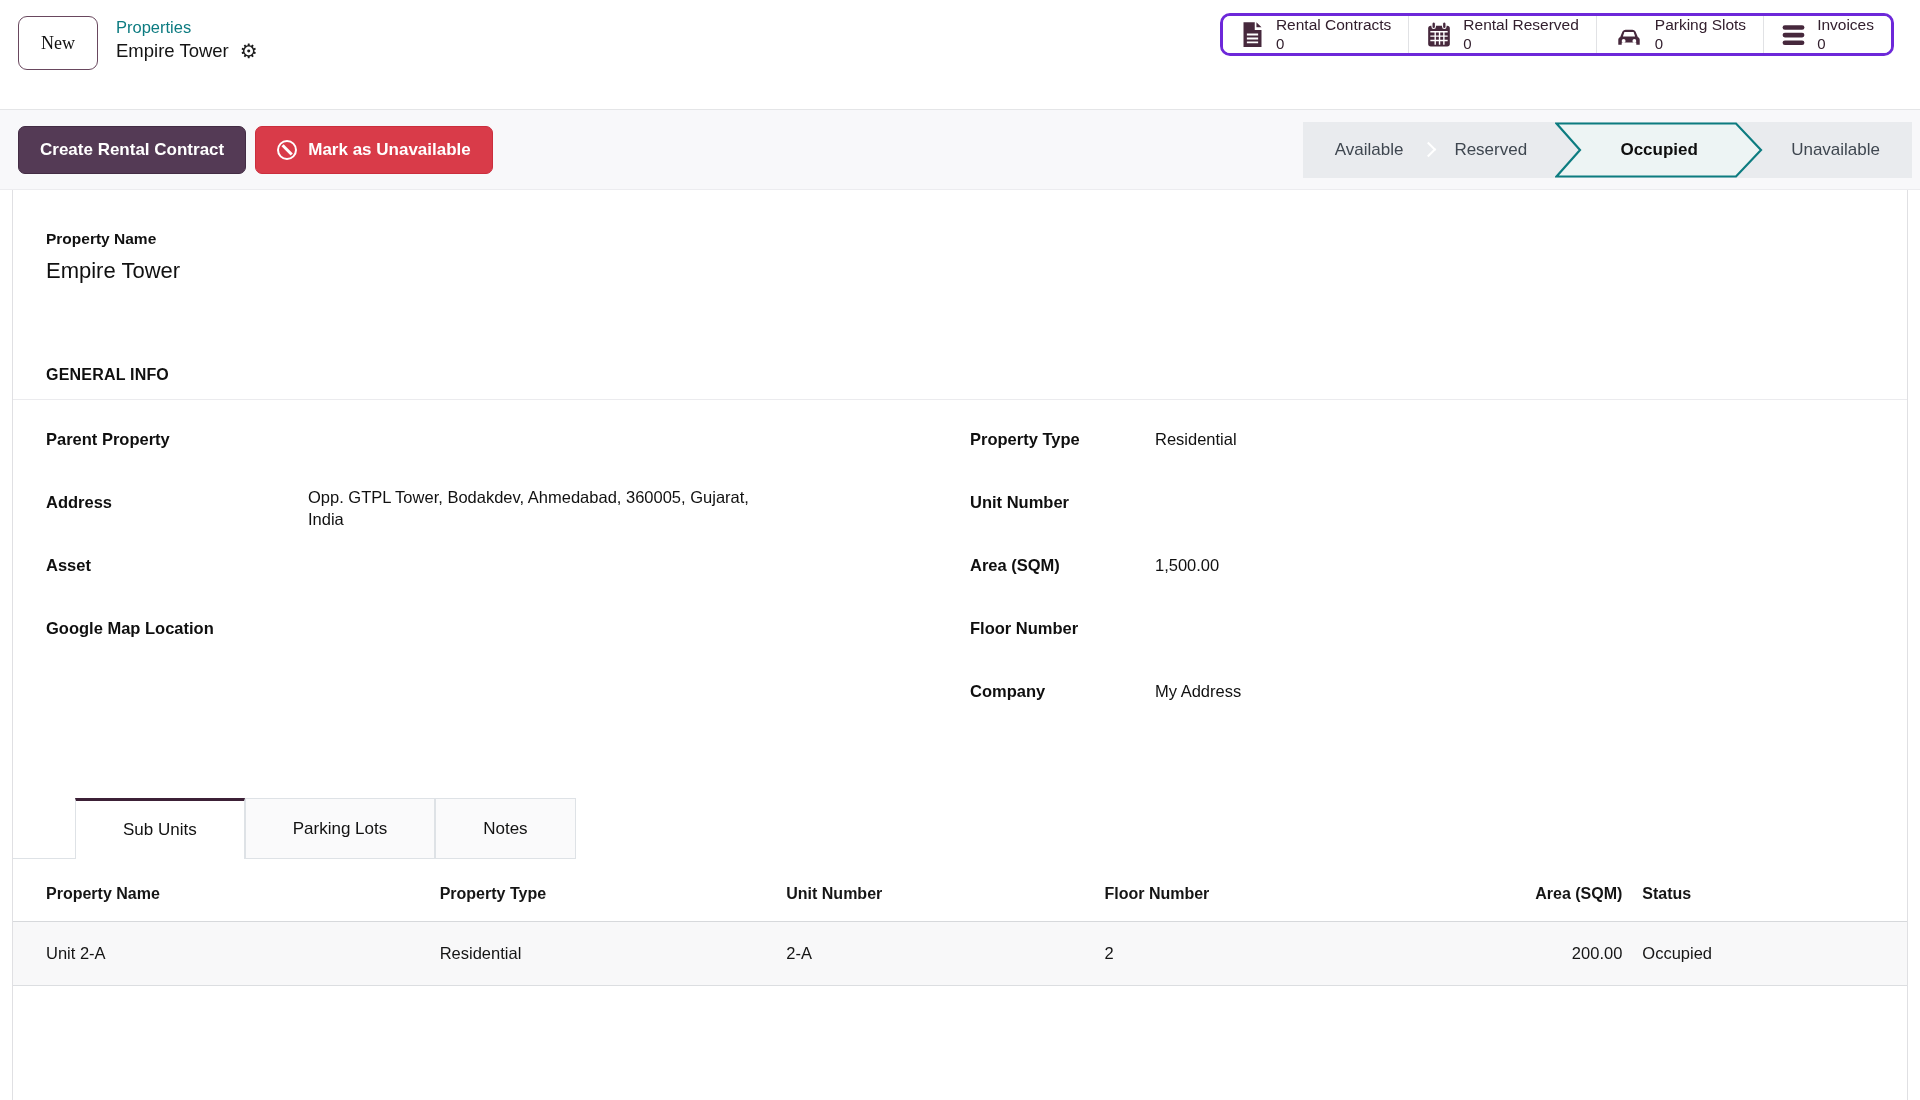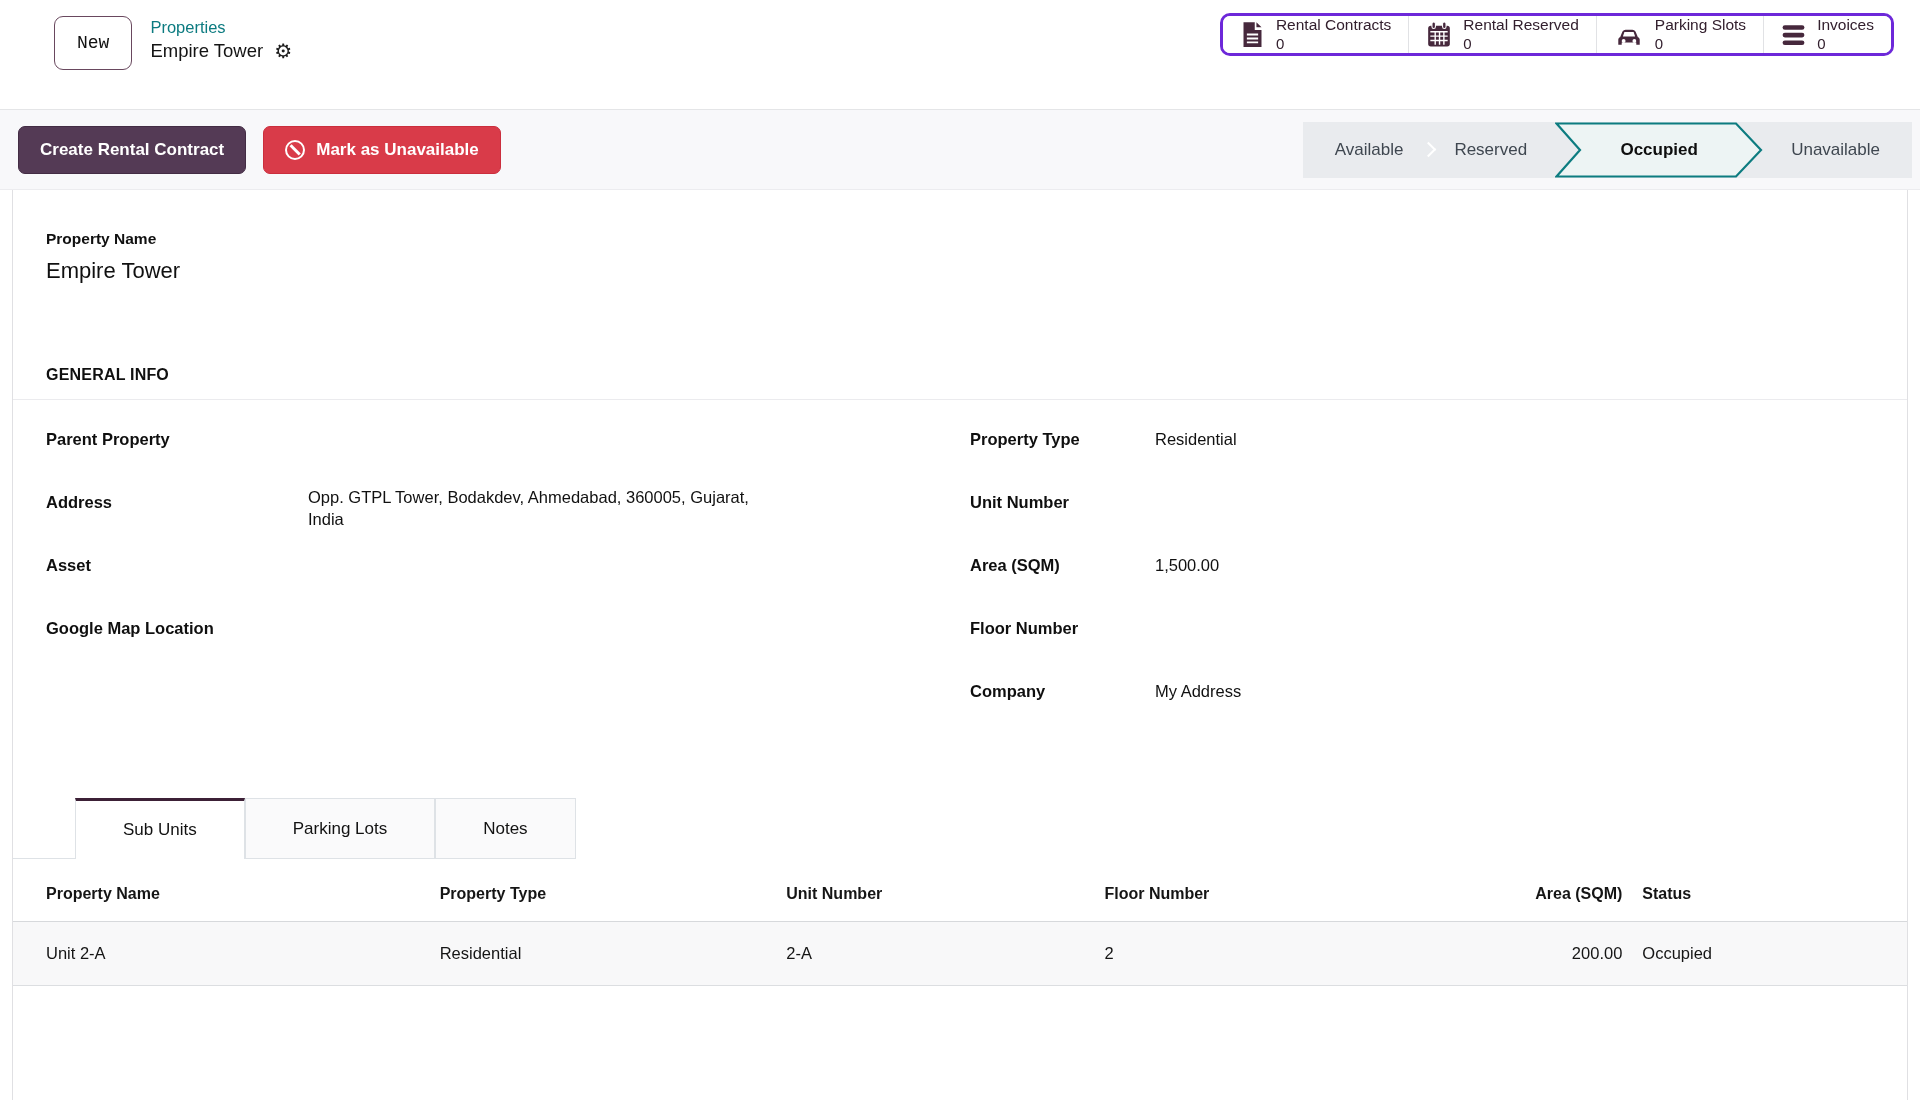--- a/index.html
+++ b/index.html
@@ -5,21 +5,21 @@
   * { margin:0; padding:0; box-sizing:border-box; }
   html,body { width:1920px; height:1100px; overflow:hidden; background:#fff;
               font-family:"Liberation Sans", sans-serif; color:#111; }
 
   
   .navbar { height:110px; background:#fff; border-bottom:1px solid #e4e5e7;
             display:flex; justify-content:space-between; padding:0 26px 0 18px; }
   .nav-left { display:flex; gap:18px; padding-top:16px; }
   .btn-new { height:54px; padding:16px 22px; background:#fff; border:1px solid #69485e;
              border-radius:9px; font-size:18px; color:#111; cursor:pointer;
-             font-family:Liberation Mono, monospace;margin-left:36px; }
+             font-family:Liberation Serif, serif; }
   .crumbs { display:flex; flex-direction:column; gap:3px; padding-top:2px; }
   .crumb-link { color:#0c7b80; font-size:16.5px; text-decoration:none; cursor:pointer; }
   .record-row { display:flex; align-items:center; gap:11px; }
   .record-title { font-size:18.5px; color:#141414; }
   .gear { font-size:20px; color:#1d1d1d; cursor:pointer; line-height:1; }
 
   .stat-group { margin-top:13px; height:43px; display:flex; border:3px solid #6d28d9;
                 border-radius:10px; background:#fff; overflow:hidden; }
   .stat-btn { display:flex; align-items:center; gap:11px; padding:0 17px;
               border:none; border-left:1px solid #e1e2e5; background:#fff;
@@ -27,21 +27,21 @@
   .stat-btn:first-child { border-left:none; }
   .stat-text { display:flex; flex-direction:column; align-items:flex-start; line-height:1.2; }
   .stat-label { font-size:15.5px; color:#33202e; }
   .stat-count { font-size:15px; color:#33202e; }
   .stat-icon svg { display:block; }
 
   
   .action-bar { height:80px; background:#f8f8fa; border-bottom:1px solid #ececef;
                 display:flex; justify-content:space-between; align-items:center;
                 padding:0 8px 0 18px; }
-  .action-left { display:flex; gap:17px; }
+  .action-left { display:flex; gap:9px; }
   .btn-primary { background:#543a55; border:1px solid #432c44; color:#fff;
                  font-size:17px; font-weight:700; padding:13px 21px; border-radius:7px;
                  cursor:pointer; font-family:inherit; }
   .btn-danger  { background:#d93b49; border:1px solid #cb2e3d; color:#fff;
                  font-size:17px; font-weight:700; padding:2px 21px; border-radius:7px;
                  display:flex; align-items:center; gap:11px; cursor:pointer;
                  font-family:inherit; }
   .ban-icon { width:20px; height:20px; border:2.6px solid #fff; border-radius:50%;
               position:relative; flex:0 0 auto; }
   .ban-icon::after { content:""; position:absolute; left:50%; top:50%; width:2.6px;

